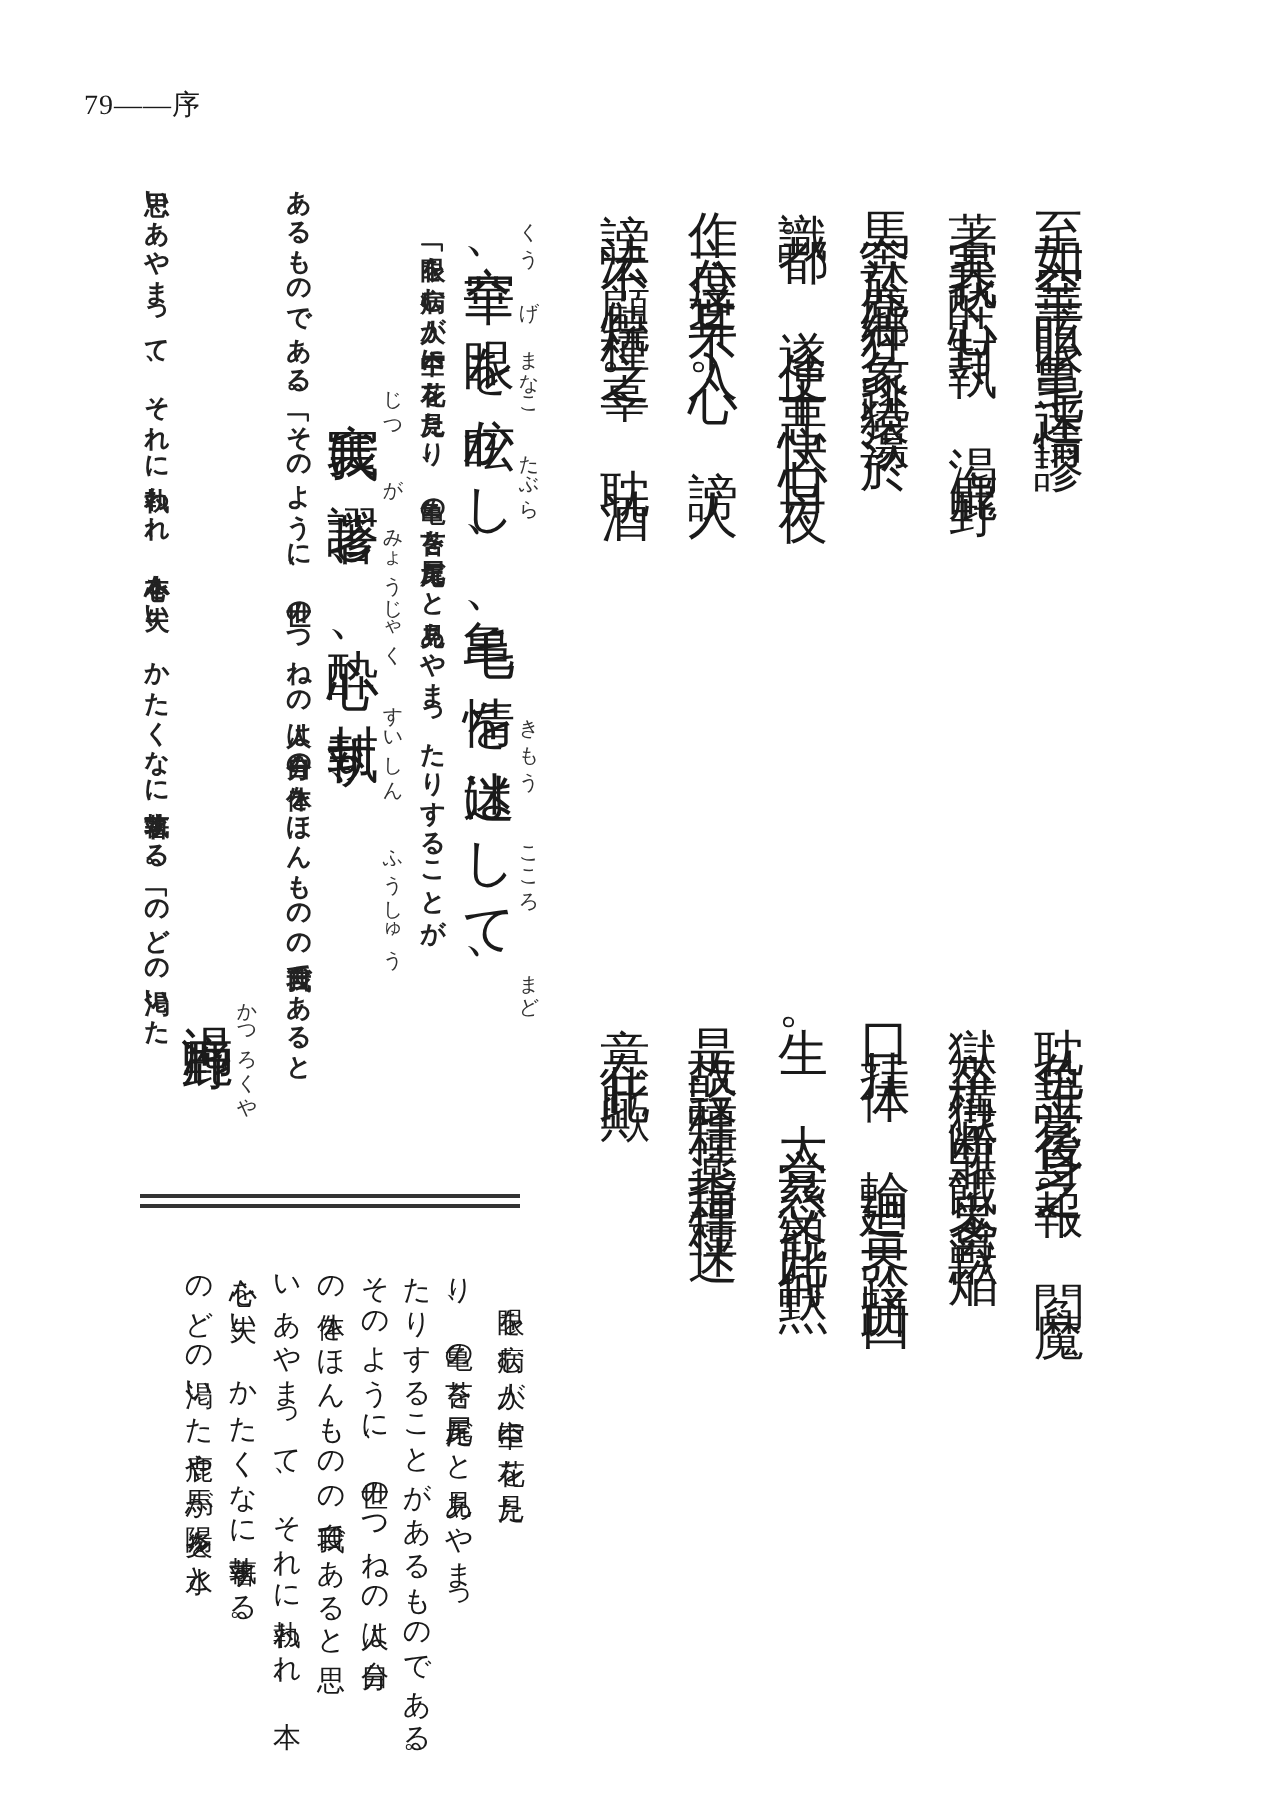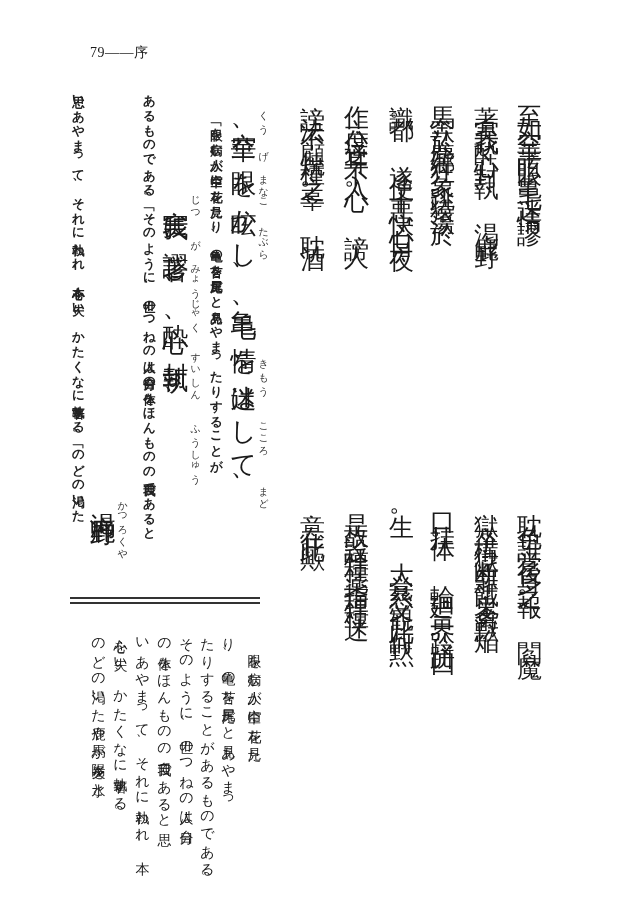--- a/index.html
+++ b/index.html
@@ -3,21 +3,20 @@
 <meta charset="utf-8">
 <style>
   html, body { margin: 0; padding: 0; }
   body {
     width: 631px; height: 900px; background: #ffffff; position: relative; overflow: hidden;
     font-family: "DejaVu Serif", "Liberation Serif", serif; color: #1a1a1a;
   }
   .header {
     position: absolute; left: 42px; top: 44px; font-size: 14px; letter-spacing: 0.5px;
     font-family: "Liberation Serif", serif;
-    margin-left: 48px;
   }
   .vcol {
     position: absolute; writing-mode: vertical-rl; text-orientation: upright;
     white-space: nowrap; line-height: 1;
   }
   .kanbun { font-size: 25px; letter-spacing: 11.5px; top: 86px; }
   .kun-big { font-size: 26px; letter-spacing: 4px; }
   .gloss { font-size: 12.5px; letter-spacing: 0.6px; font-family: "DejaVu Sans", sans-serif; font-weight: bold; color: #222; }
   .ruby { font-size: 10px; font-family: "DejaVu Sans", sans-serif; color: #333; }
   .rule {

